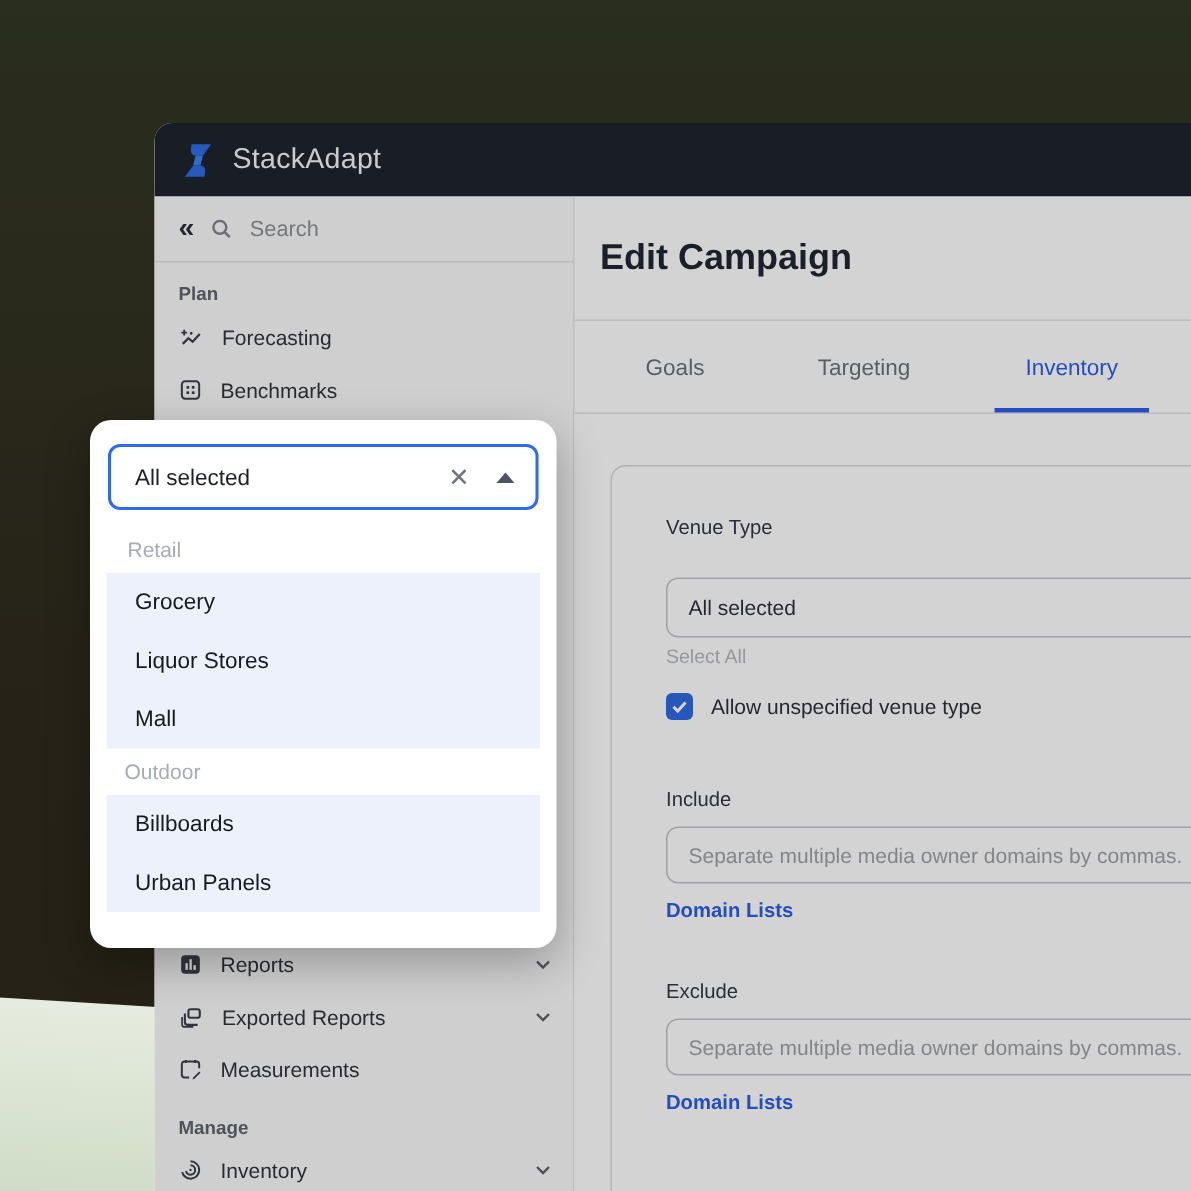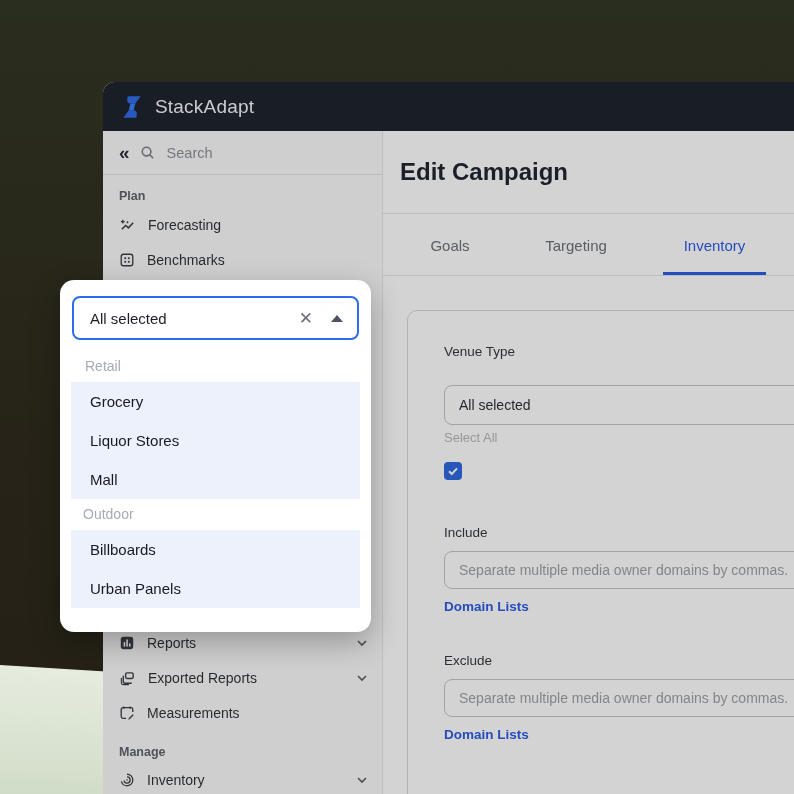--- a/index.html
+++ b/index.html
@@ -210,20 +210,21 @@
           <div class="fld-label" style="top:33px;">Venue Type</div>
           <input class="txt-input" style="top: 74px;" readonly="" value="All selected">
           <div class="muted" style="top:119px;">Select All</div>
 
           <div class="chk-row" style="top:151px;">
             <span class="chk">
               <svg width="12" height="12" viewBox="0 0 12 12" fill="none" stroke="#ffffff" stroke-width="2">
                   <polyline points="2,6.2 4.8,9 10,3.4"></polyline>
                 </svg>
             </span>
+            <span class="chk-label">Allow unspecified venue type</span>
           </div>
 
           <div class="fld-label" style="top:214px;">Include</div>
           <input class="txt-input" style="top: 240px; height: 38px;" placeholder="Separate multiple media owner domains by commas.">
           <div class="link" style="top:288px;">Domain Lists</div>
 
           <div class="fld-label" style="top:342px;">Exclude</div>
           <input class="txt-input" style="top: 368px; height: 38px;" placeholder="Separate multiple media owner domains by commas.">
           <div class="link" style="top:416px;">Domain Lists</div>
 

